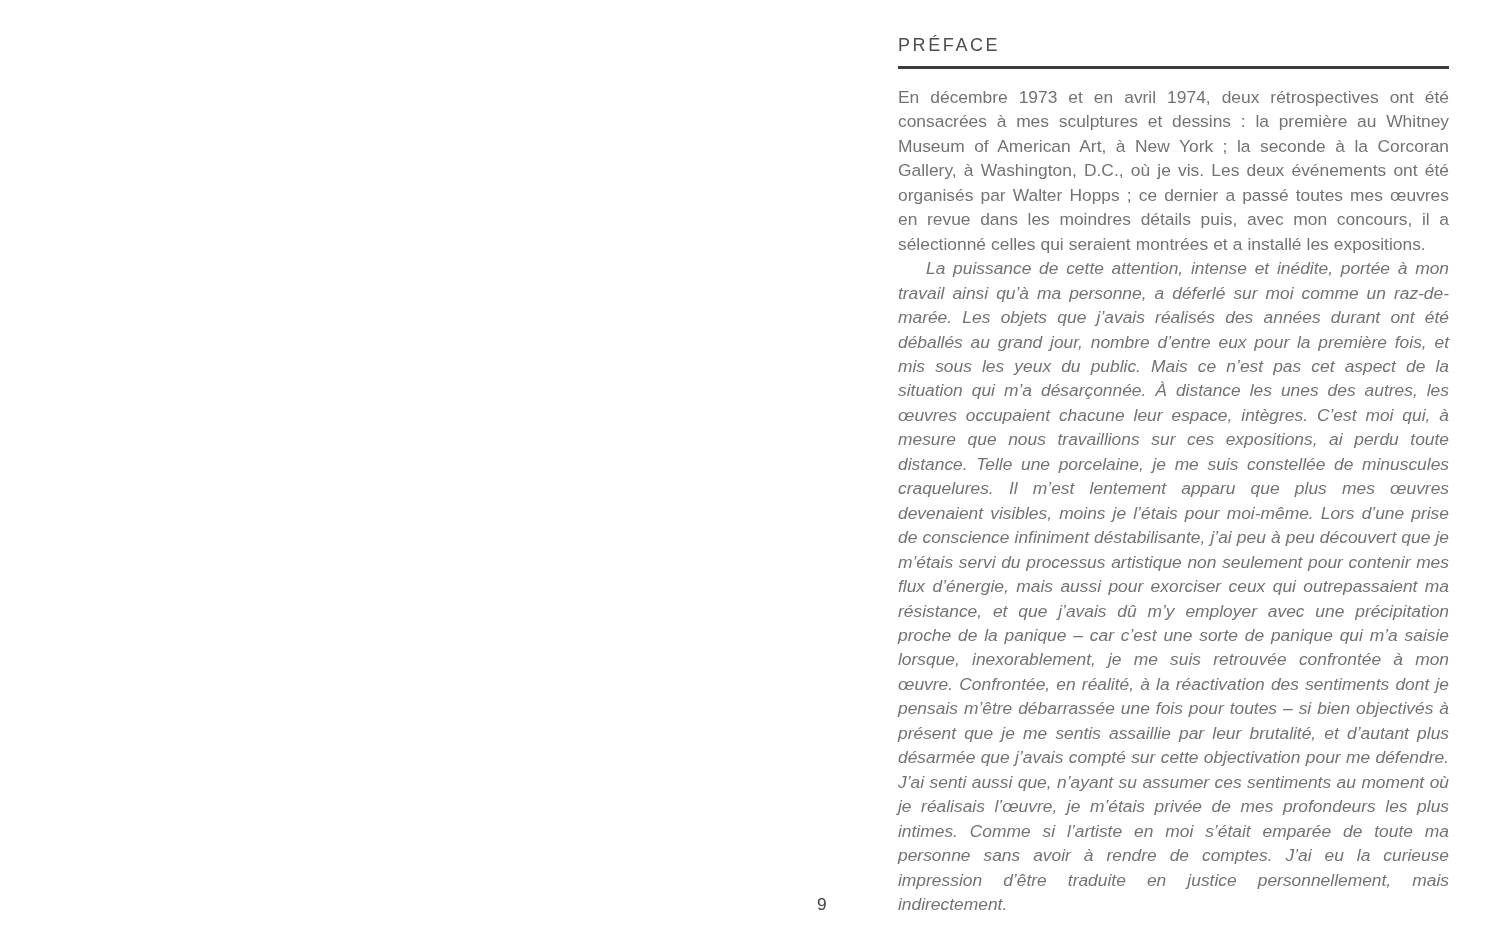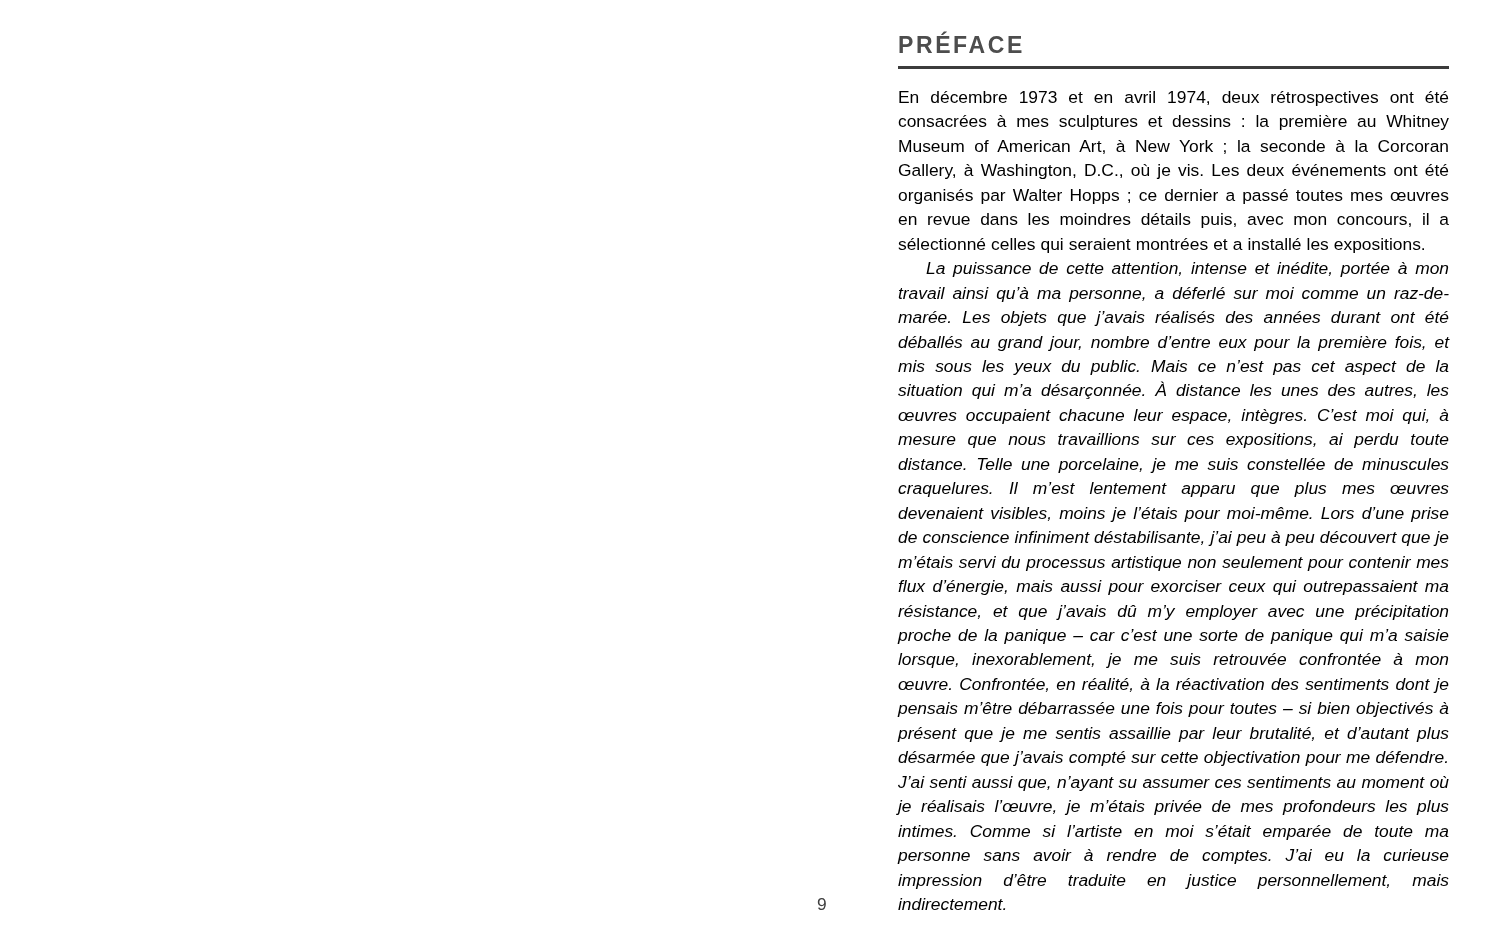--- a/index.html
+++ b/index.html
@@ -18,40 +18,40 @@
   }
 
   .text-column {
     position: absolute;
     left: 898px;
     top: 34px;
     width: 551px;
   }
 
   .preface-heading {
-    font-size: 23px;
+    font-size: 18px;
     line-height: 22px;
-    font-weight: 700;
+    font-weight: 400;
     letter-spacing: 2.6px;
     color: #4d4d4d;
     text-transform: uppercase;
   }
 
   .heading-rule {
     border: none;
     height: 3px;
     background: #3c3c3c;
     margin-top: 10px;
     margin-bottom: 16px;
   }
 
   .body-text p {
     font-size: 17.4px;
     line-height: 24.45px;
-    color: #000000;
+    color: #737373;
     text-align: justify;
     hyphens: auto;
     -webkit-hyphens: auto;
     word-spacing: 0.2px;
   }
 
   .body-text p + p {
     text-indent: 28px;
     font-style: italic;
   }

